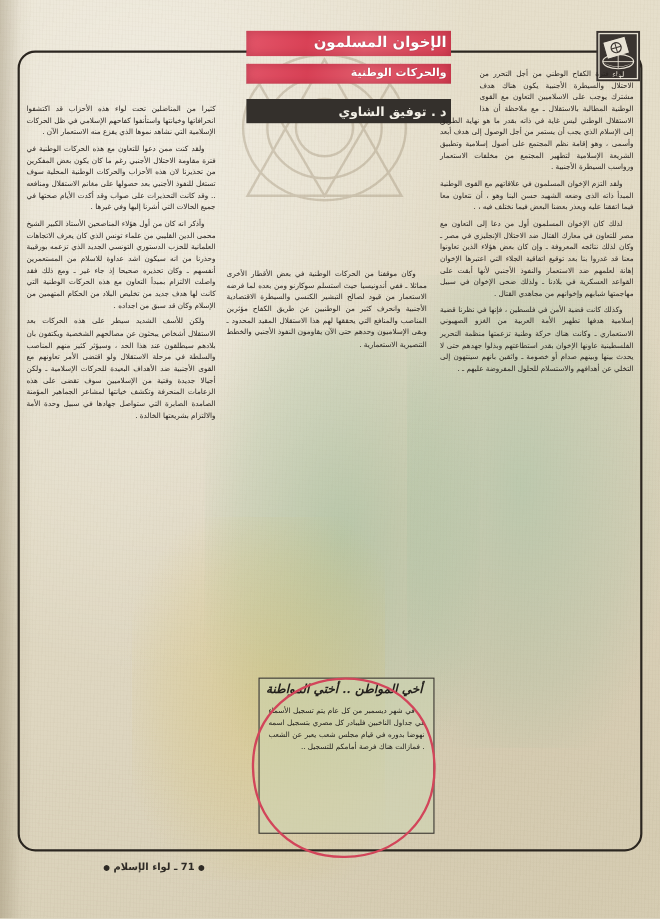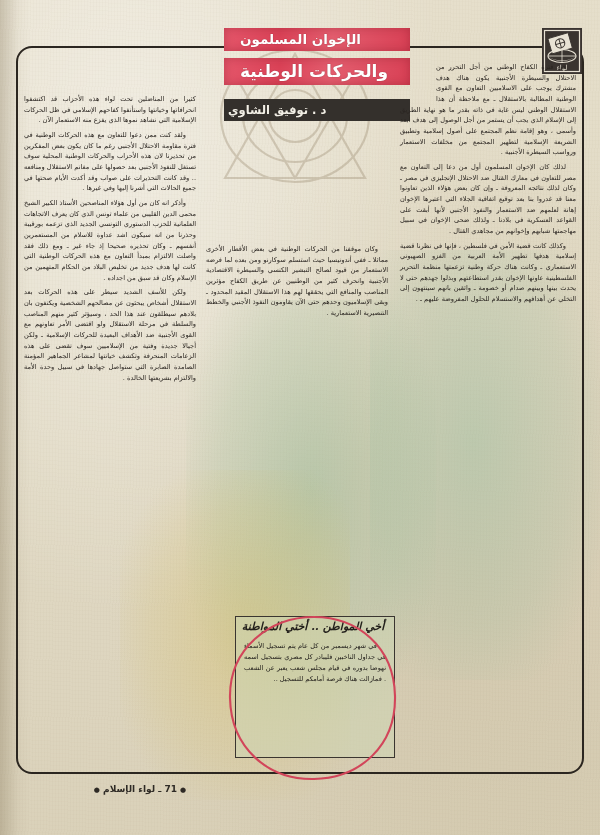--- a/index.html
+++ b/index.html
@@ -61,30 +61,30 @@
   .col p{margin:0 0 4px 0;text-indent:10px;}
   .col p.noind{text-indent:0;margin-top:32px;}
   .col-right{right:8px;width:176px;}
   .col-mid{right:196px;width:182px;}
   .col-left{right:388px;width:172px;}
   .spacer-logo{float:left;width:36px;height:40px;}
   
   .masthead{position:absolute;right:190px;top:28px;width:186px;}
   .bar{
     background:linear-gradient(100deg,#e4566a 0%,#da4257 30%,#e35d6e 58%,#d84055 100%);
-    color:#fff;text-align:left;
+    color:#fff;text-align:right;
     font-weight:bold;letter-spacing:.2px;
-    padding:3px 16px 4px;margin-bottom:7px;
+    padding:3px 4px 4px;margin-bottom:7px;
     box-shadow:inset 0 0 10px rgba(120,20,35,.35);
     text-shadow:0 0 1px rgba(80,10,20,.6);
   }
   .bar1{font-size:13.5px;}
-  .bar2{font-size:17px;}
+  .bar2{font-size:10px;}
   .byline{
-    background:#34302c;color:#f2efe6;text-align:left;
+    background:#34302c;color:#f2efe6;text-align:right;
     font-size:11.5px;font-weight:bold;padding:3.5px 4px 4.5px;
     margin-top:14px;letter-spacing:.4px;
   }
   
   .logo{
     position:absolute;right:18px;top:28px;width:40px;height:46px;
   }
   
   .callout{
     position:absolute;right:205px;top:616px;width:160px;height:142px;
@@ -162,20 +162,21 @@
     <div class="bar bar1">الإخوان المسلمون</div>
     <div class="bar bar2">والحركات الوطنية</div>
     <div class="byline">د . توفيق الشاوي</div>
   </div>
 
   <div class="cols">
 
     <div class="col col-right" style="top:16px;">
       <div class="spacer-logo"></div>
       <p>في فترة الكفاح الوطني من أجل التحرر من الاحتلال والسيطرة الأجنبية يكون هناك هدف مشترك يوجب على الاسلاميين التعاون مع القوى الوطنية المطالبة بالاستقلال ـ مع ملاحظة أن هذا الاستقلال الوطني ليس غاية في ذاته بقدر ما هو نهاية الطريق إلى الإسلام الذي يجب أن يستمر من أجل الوصول إلى هدف أبعد وأسمى ، وهو إقامة نظم المجتمع على أصول إسلامية وتطبيق الشريعة الإسلامية لتطهير المجتمع من مخلفات الاستعمار ورواسب السيطرة الأجنبية .</p>
+      <p>ولقد التزم الإخوان المسلمون في علاقاتهم مع القوى الوطنية المبدأ ذاته الذى وضعه الشهيد حسن البنا وهو ، أن نتعاون معا فيما اتفقنا عليه ويعذر بعضنا البعض فيما نختلف فيه ، .</p>
       <p>لذلك كان الإخوان المسلمون أول من دعا إلى التعاون مع مصر للتعاون في معارك القتال ضد الاحتلال الإنجليزي في مصر ـ وكان لذلك نتائجه المعروفة ـ وإن كان بعض هؤلاء الذين تعاونوا معنا قد غدروا بنا بعد توقيع اتفاقية الجلاء التي اعتبرها الإخوان إهانة لعلمهم ضد الاستعمار والنفوذ الأجنبي لأنها أبقت على القواعد العسكرية في بلادنا ـ ولذلك ضحى الإخوان في سبيل مهاجمتها شبابهم وإخوانهم من مجاهدي القتال .</p>
       <p>وكذلك كانت قضية الأمن في فلسطين ، فإنها في نظرنا قضية إسلامية هدفها تطهير الأمة العربية من الغزو الصهيوني الاستعماري ـ وكانت هناك حركة وطنية تزعمتها منظمة التحرير الفلسطينية عاونها الإخوان بقدر استطاعتهم وبذلوا جهدهم حتى لا يحدث بينها وبينهم صدام أو خصومة ـ واثقين بانهم سينتهون إلى التخلي عن أهدافهم والاستسلام للحلول المفروضة عليهم ـ .</p>
     </div>
 
     <div class="col col-mid" style="top:198px;">
       <p>وكان موقفنا من الحركات الوطنية في بعض الأقطار الأخرى مماثلا ـ ففي أندونيسيا حيث استسلم سوكارنو ومن بعده لما فرضه الاستعمار من قيود لصالح التبشير الكنسي والسيطرة الاقتصادية الأجنبية وانحرف كثير من الوطنيين عن طريق الكفاح مؤثرين المناصب والمنافع التي يحققها لهم هذا الاستقلال المقيد المحدود ـ وبقى الإسلاميون وحدهم حتى الآن يقاومون النفوذ الأجنبي والخطط التنصيرية الاستعمارية .</p>
     </div>
 
     <div class="col col-left" style="top:16px;">
       <p class="noind">كثيرا من المناضلين تحت لواء هذه الأحزاب قد اكتشفوا انحرافاتها وخيانتها واستأنفوا كفاحهم الإسلامي في ظل الحركات الإسلامية التي نشاهد نموها الذي يفزع منه الاستعمار الآن .</p>

